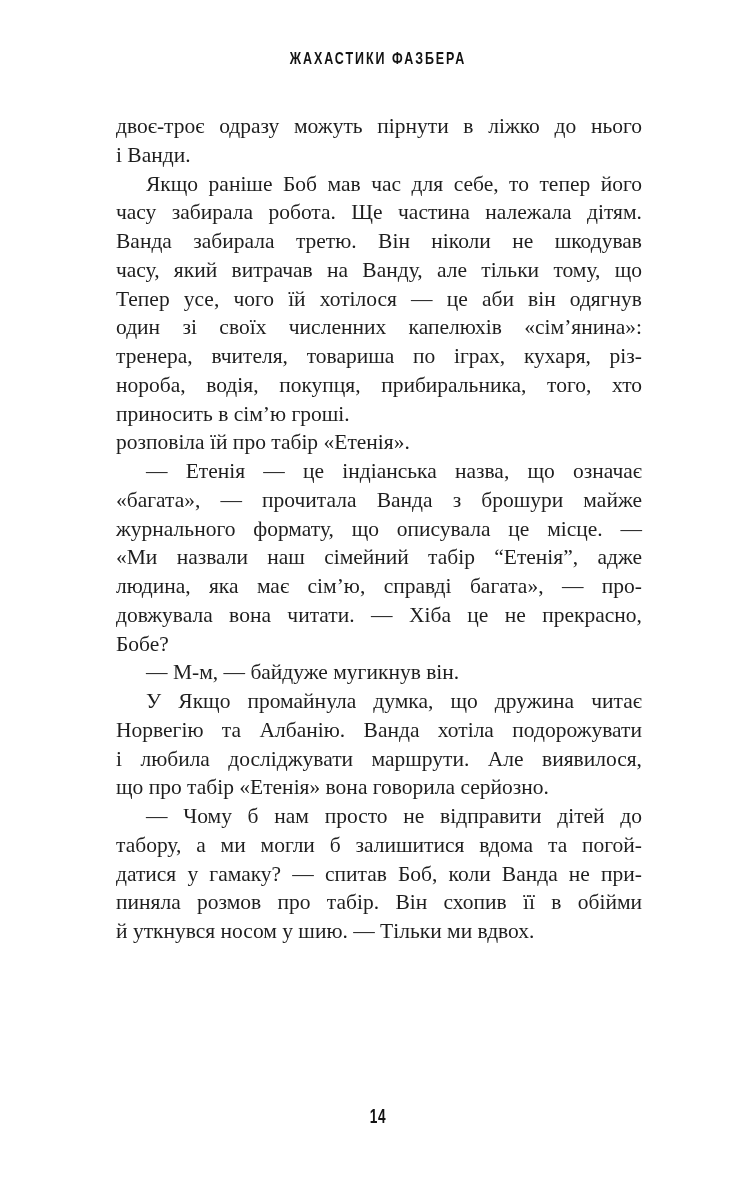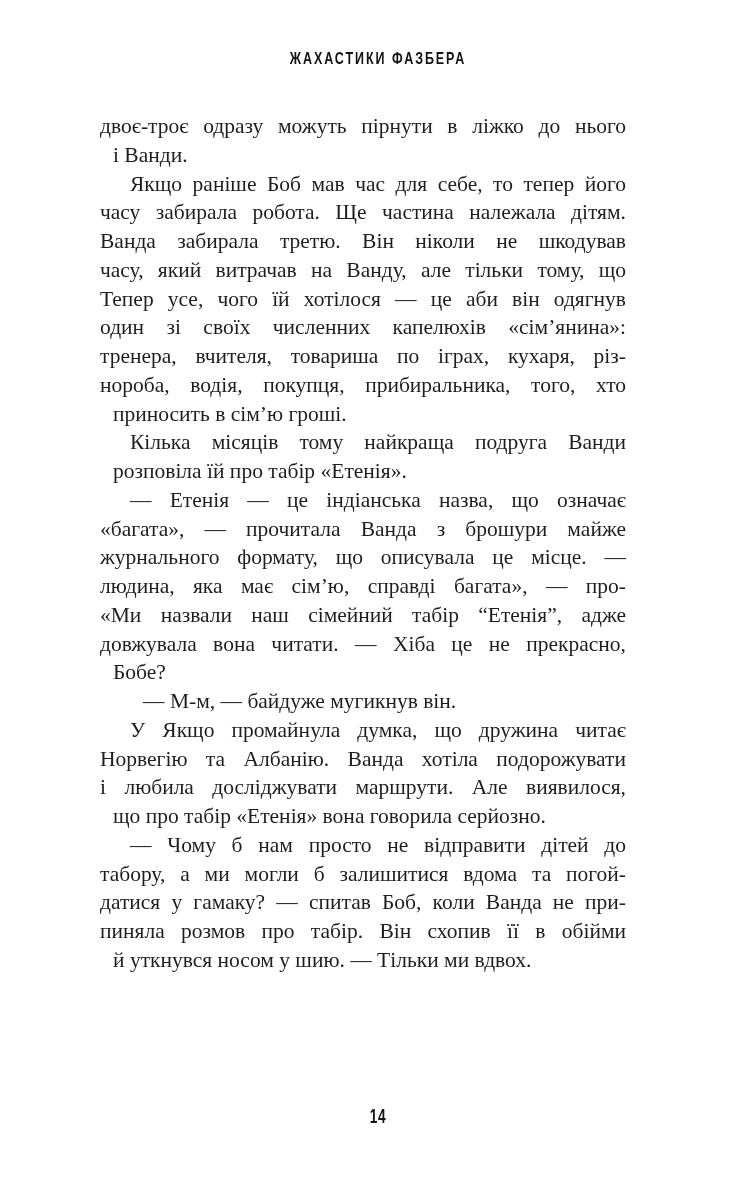--- a/index.html
+++ b/index.html
@@ -27,37 +27,36 @@
     font-size: 16px;
     letter-spacing: 2.5px;
     color: #121212;
     transform: scale(0.78, 1.08);
     transform-origin: 50% 50%;
     white-space: nowrap;
   }
   .text-block {
     position: absolute;
     top: 112px;
-    left: 100px;
+    left: 116px;
     width: 526px;
     font-size: 21.5px;
     line-height: 28.75px;
   }
   .paragraph {
     margin: 0;
     padding: 0;
   }
   .bookline {
     text-align: justify;
     text-align-last: justify;
   }
   .bookline.final {
     text-align: center;
     text-align-last: left;
-    margin-left: 13px;
   }
   .bookline.indent {
     text-indent: 30px;
   }
   .bookline i {
     font-style: italic;
   }
   .page-number {
     position: absolute;
     top: 1106px;
@@ -89,29 +88,28 @@
         <div class="bookline"><span>часу забирала робота. Ще частина належала дітям.</span></div>
         <div class="bookline"><span>Ванда забирала третю. Він ніколи не шкодував</span></div>
         <div class="bookline"><span>часу, який витрачав на Ванду, але тільки тому, що</span></div>
         <div class="bookline"><span>Тепер усе, чого їй хотілося — це аби він одягнув</span></div>
         <div class="bookline"><span>один зі своїх численних капелюхів «сім’янина»:</span></div>
         <div class="bookline"><span>тренера, вчителя, товариша по іграх, кухаря, різ-</span></div>
         <div class="bookline"><span>нороба, водія, покупця, прибиральника, того, хто</span></div>
         <div class="bookline final"><span>приносить в сім’ю гроші.</span></div>
       </div>
       <div class="paragraph">
-        <div class="bookline indent"><span>Кілька місяців тому найкраща подруга Ванди</span></div>
         <div class="bookline final"><span>розповіла їй про табір «Етенія».</span></div>
       </div>
       <div class="paragraph">
         <div class="bookline indent"><span>— Етенія — це індіанська назва, що означає</span></div>
         <div class="bookline"><span>«багата», — прочитала Ванда з брошури майже</span></div>
         <div class="bookline"><span>журнального формату, що описувала це місце. —</span></div>
+        <div class="bookline"><span>«Ми назвали наш сімейний табір “Етенія”, адже</span></div>
         <div class="bookline"><span>людина, яка має сім’ю, справді багата», — про-</span></div>
-        <div class="bookline"><span>«Ми назвали наш сімейний табір “Етенія”, адже</span></div>
         <div class="bookline"><span>довжувала вона читати. — Хіба це не прекрасно,</span></div>
         <div class="bookline final"><span>Бобе?</span></div>
       </div>
       <div class="paragraph">
         <div class="bookline final indent"><span>— М-м, — байдуже мугикнув він.</span></div>
       </div>
       <div class="paragraph">
         <div class="bookline indent"><span>У Якщо промайнула думка, що дружина читає</span></div>
         <div class="bookline"><span>Норвегію та Албанію. Ванда хотіла подорожувати</span></div>
         <div class="bookline"><span>і любила досліджувати маршрути. Але виявилося,</span></div>

